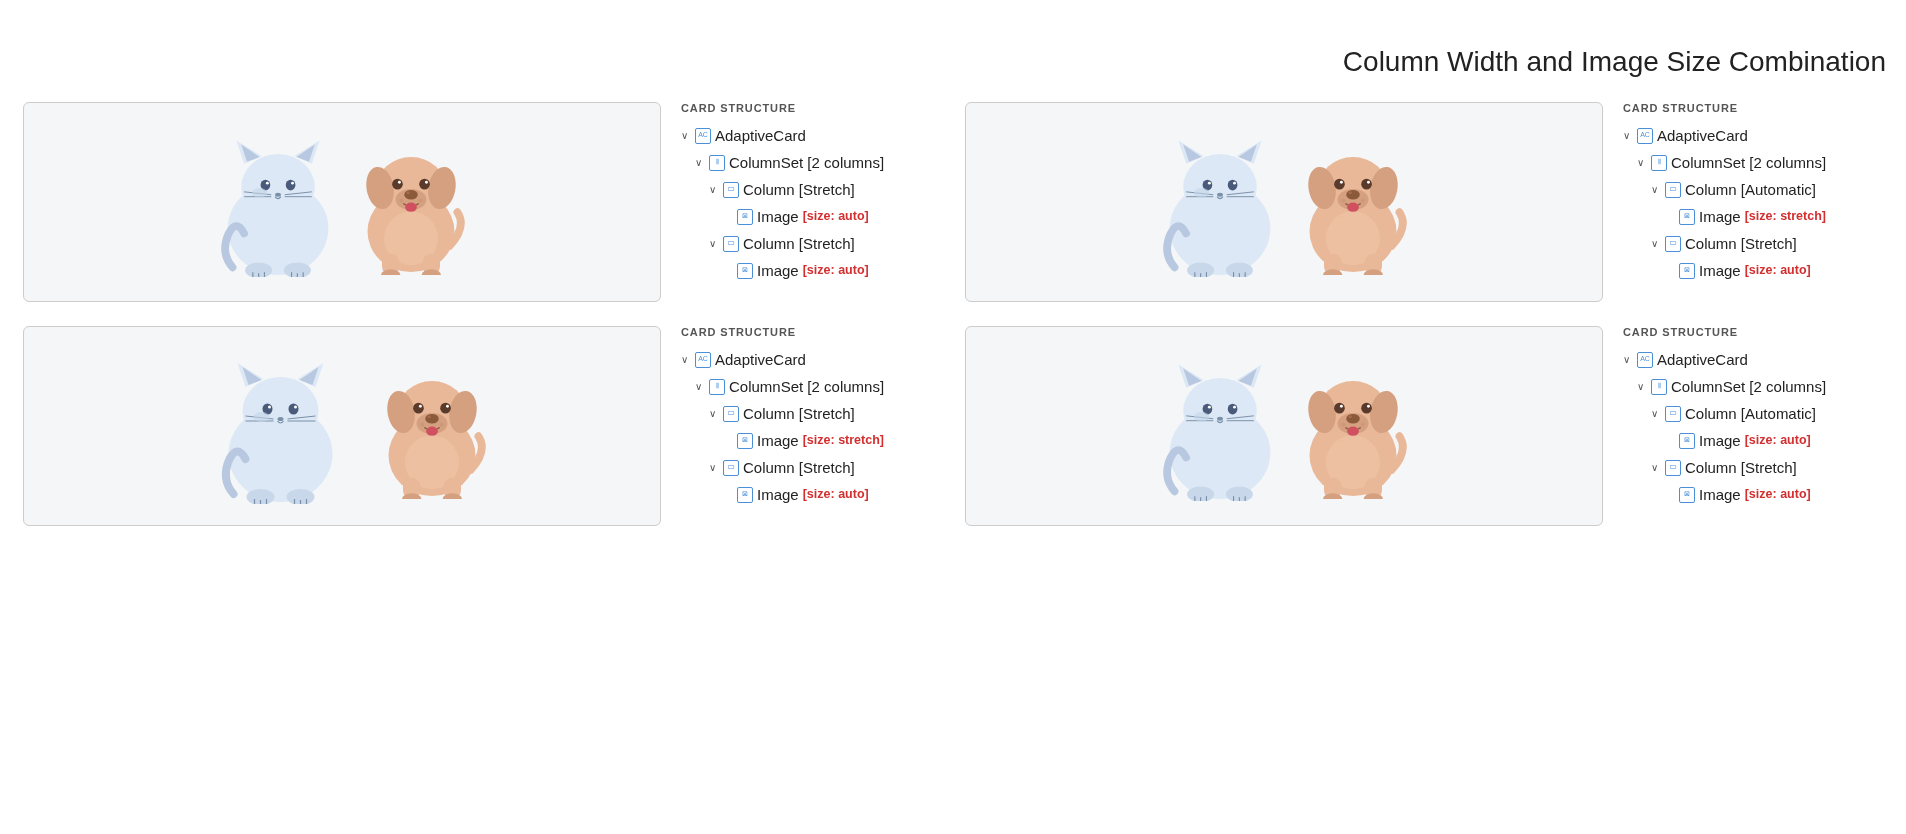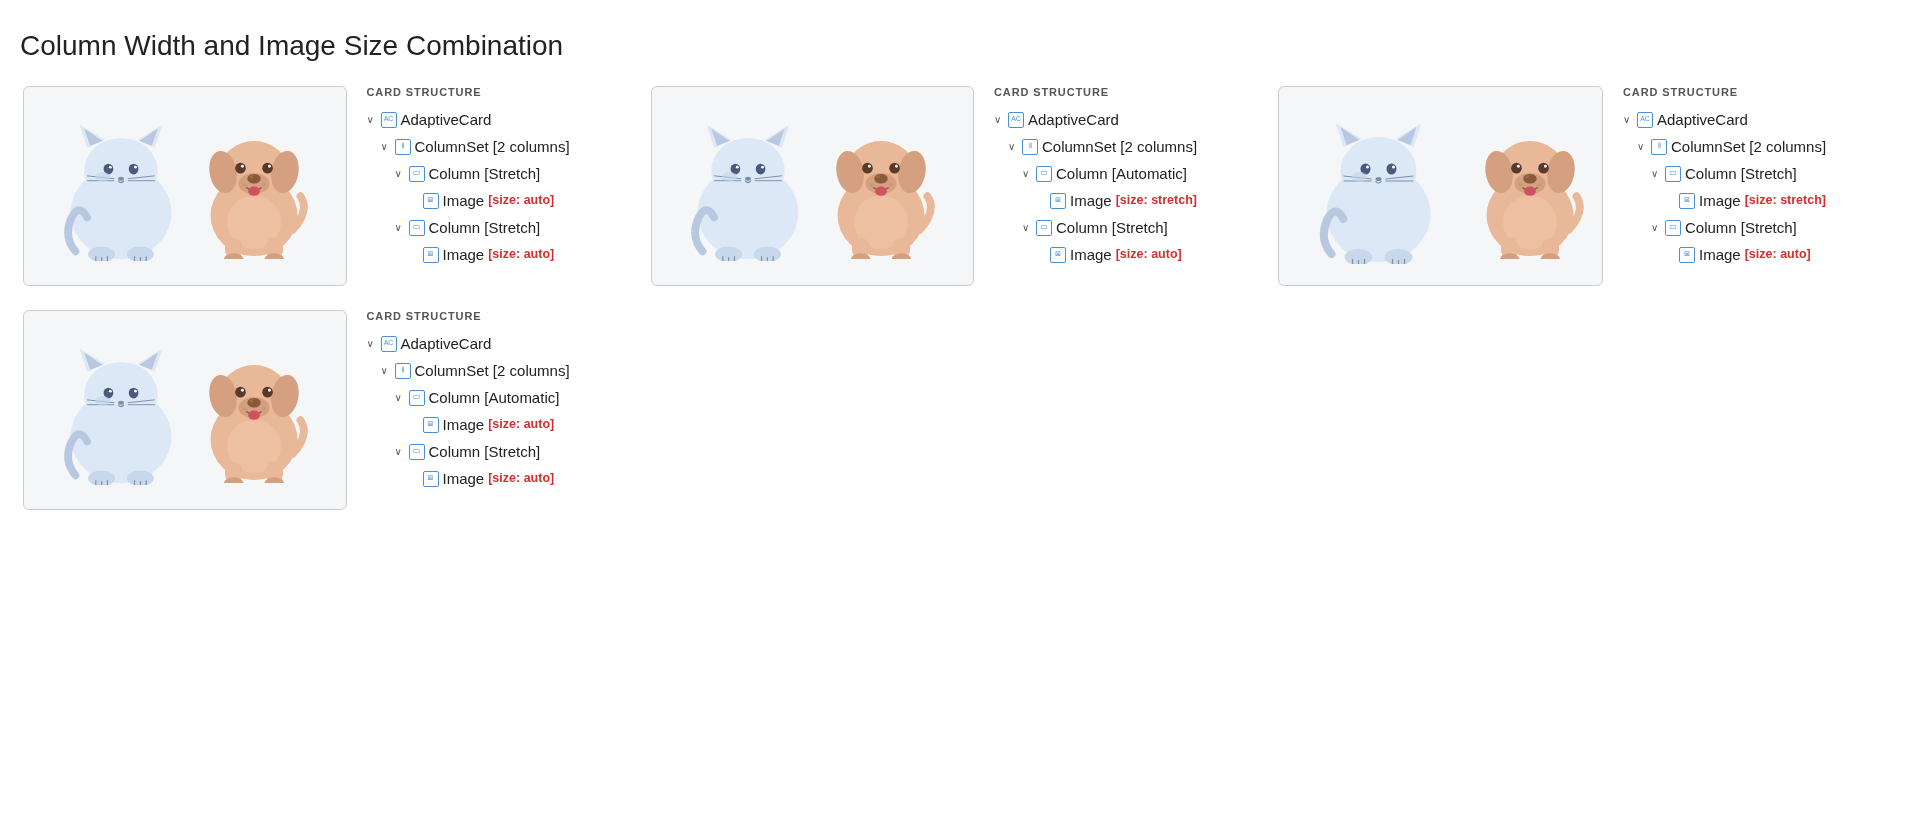--- a/index.html
+++ b/index.html
@@ -4,30 +4,30 @@
   <style>
     * { box-sizing: border-box; margin: 0; padding: 0; }
     body {
       font-family: 'Segoe UI', Arial, sans-serif;
       background: #ffffff;
       padding: 20px;
       width: 1906px;
       min-height: 834px;
     }
     h1 {
-      text-align: left;
+      text-align: right;
       font-size: 28px;
       font-weight: 500;
       color: #222;
       margin-bottom: 24px;
-      margin-top: 10px;
+      margin-top: 26px;
     }
     .grid {
       display: grid;
-      grid-template-columns: 1fr 1fr 1fr;
+      grid-template-columns: 1fr 1fr;
       gap: 24px;
       max-width: 1860px;
       margin: 0 auto;
     }
     .card-pair {
       display: flex;
       flex-direction: row;
       align-items: flex-start;
       gap: 20px;
     }

